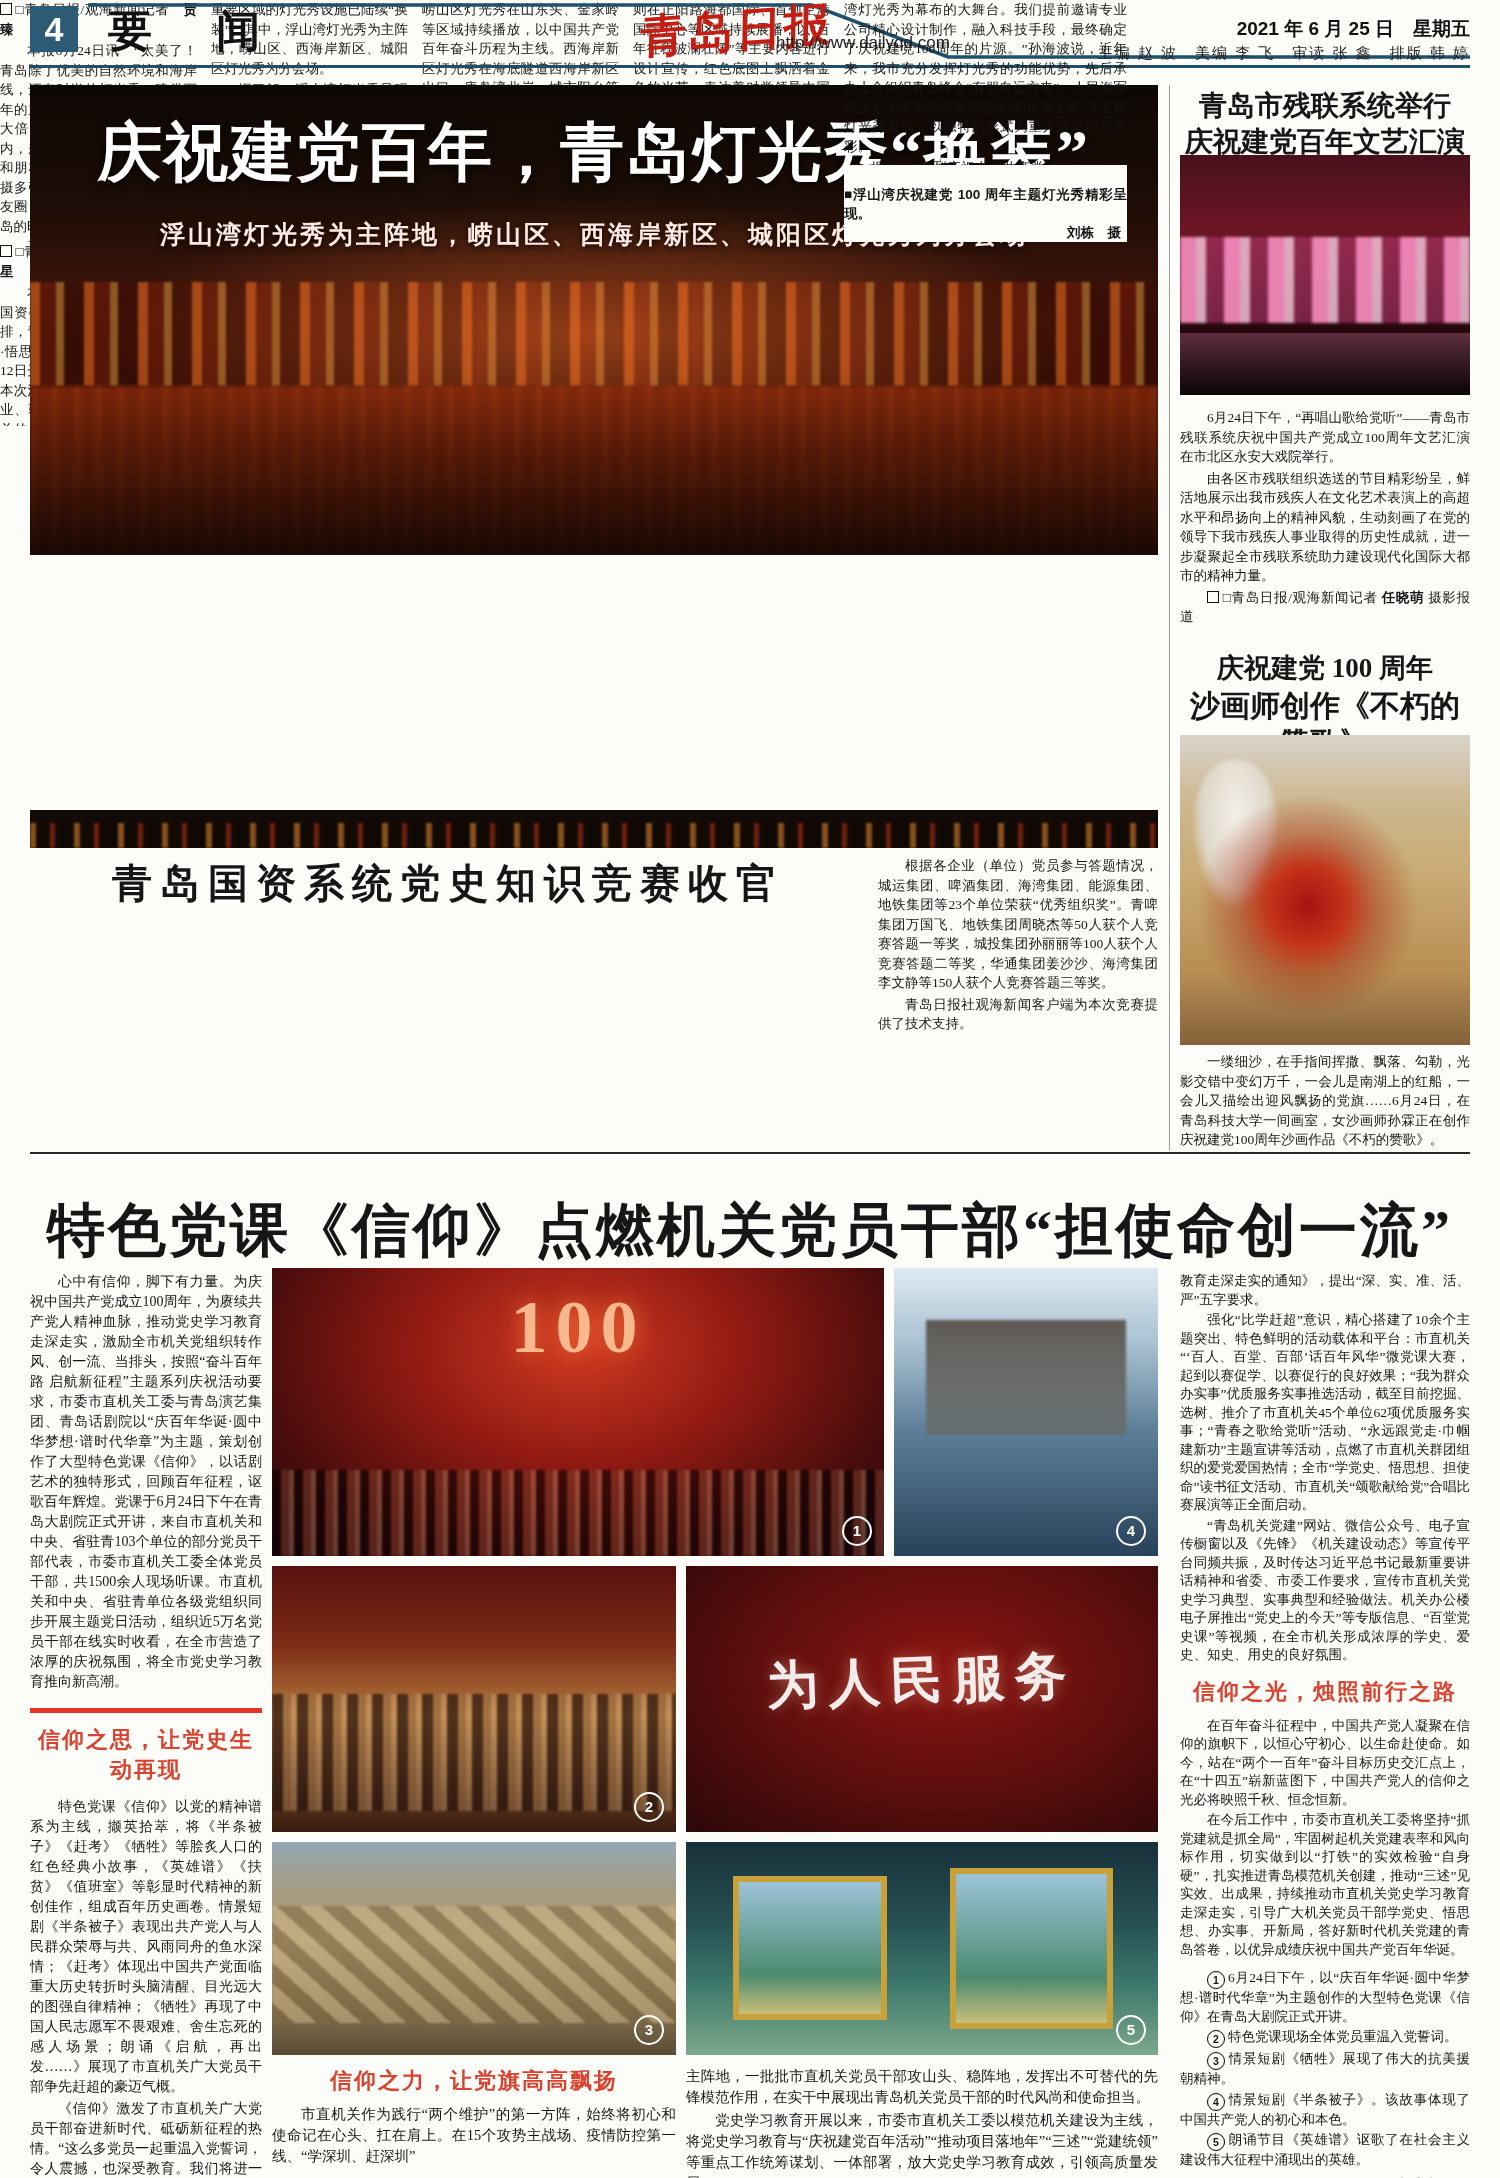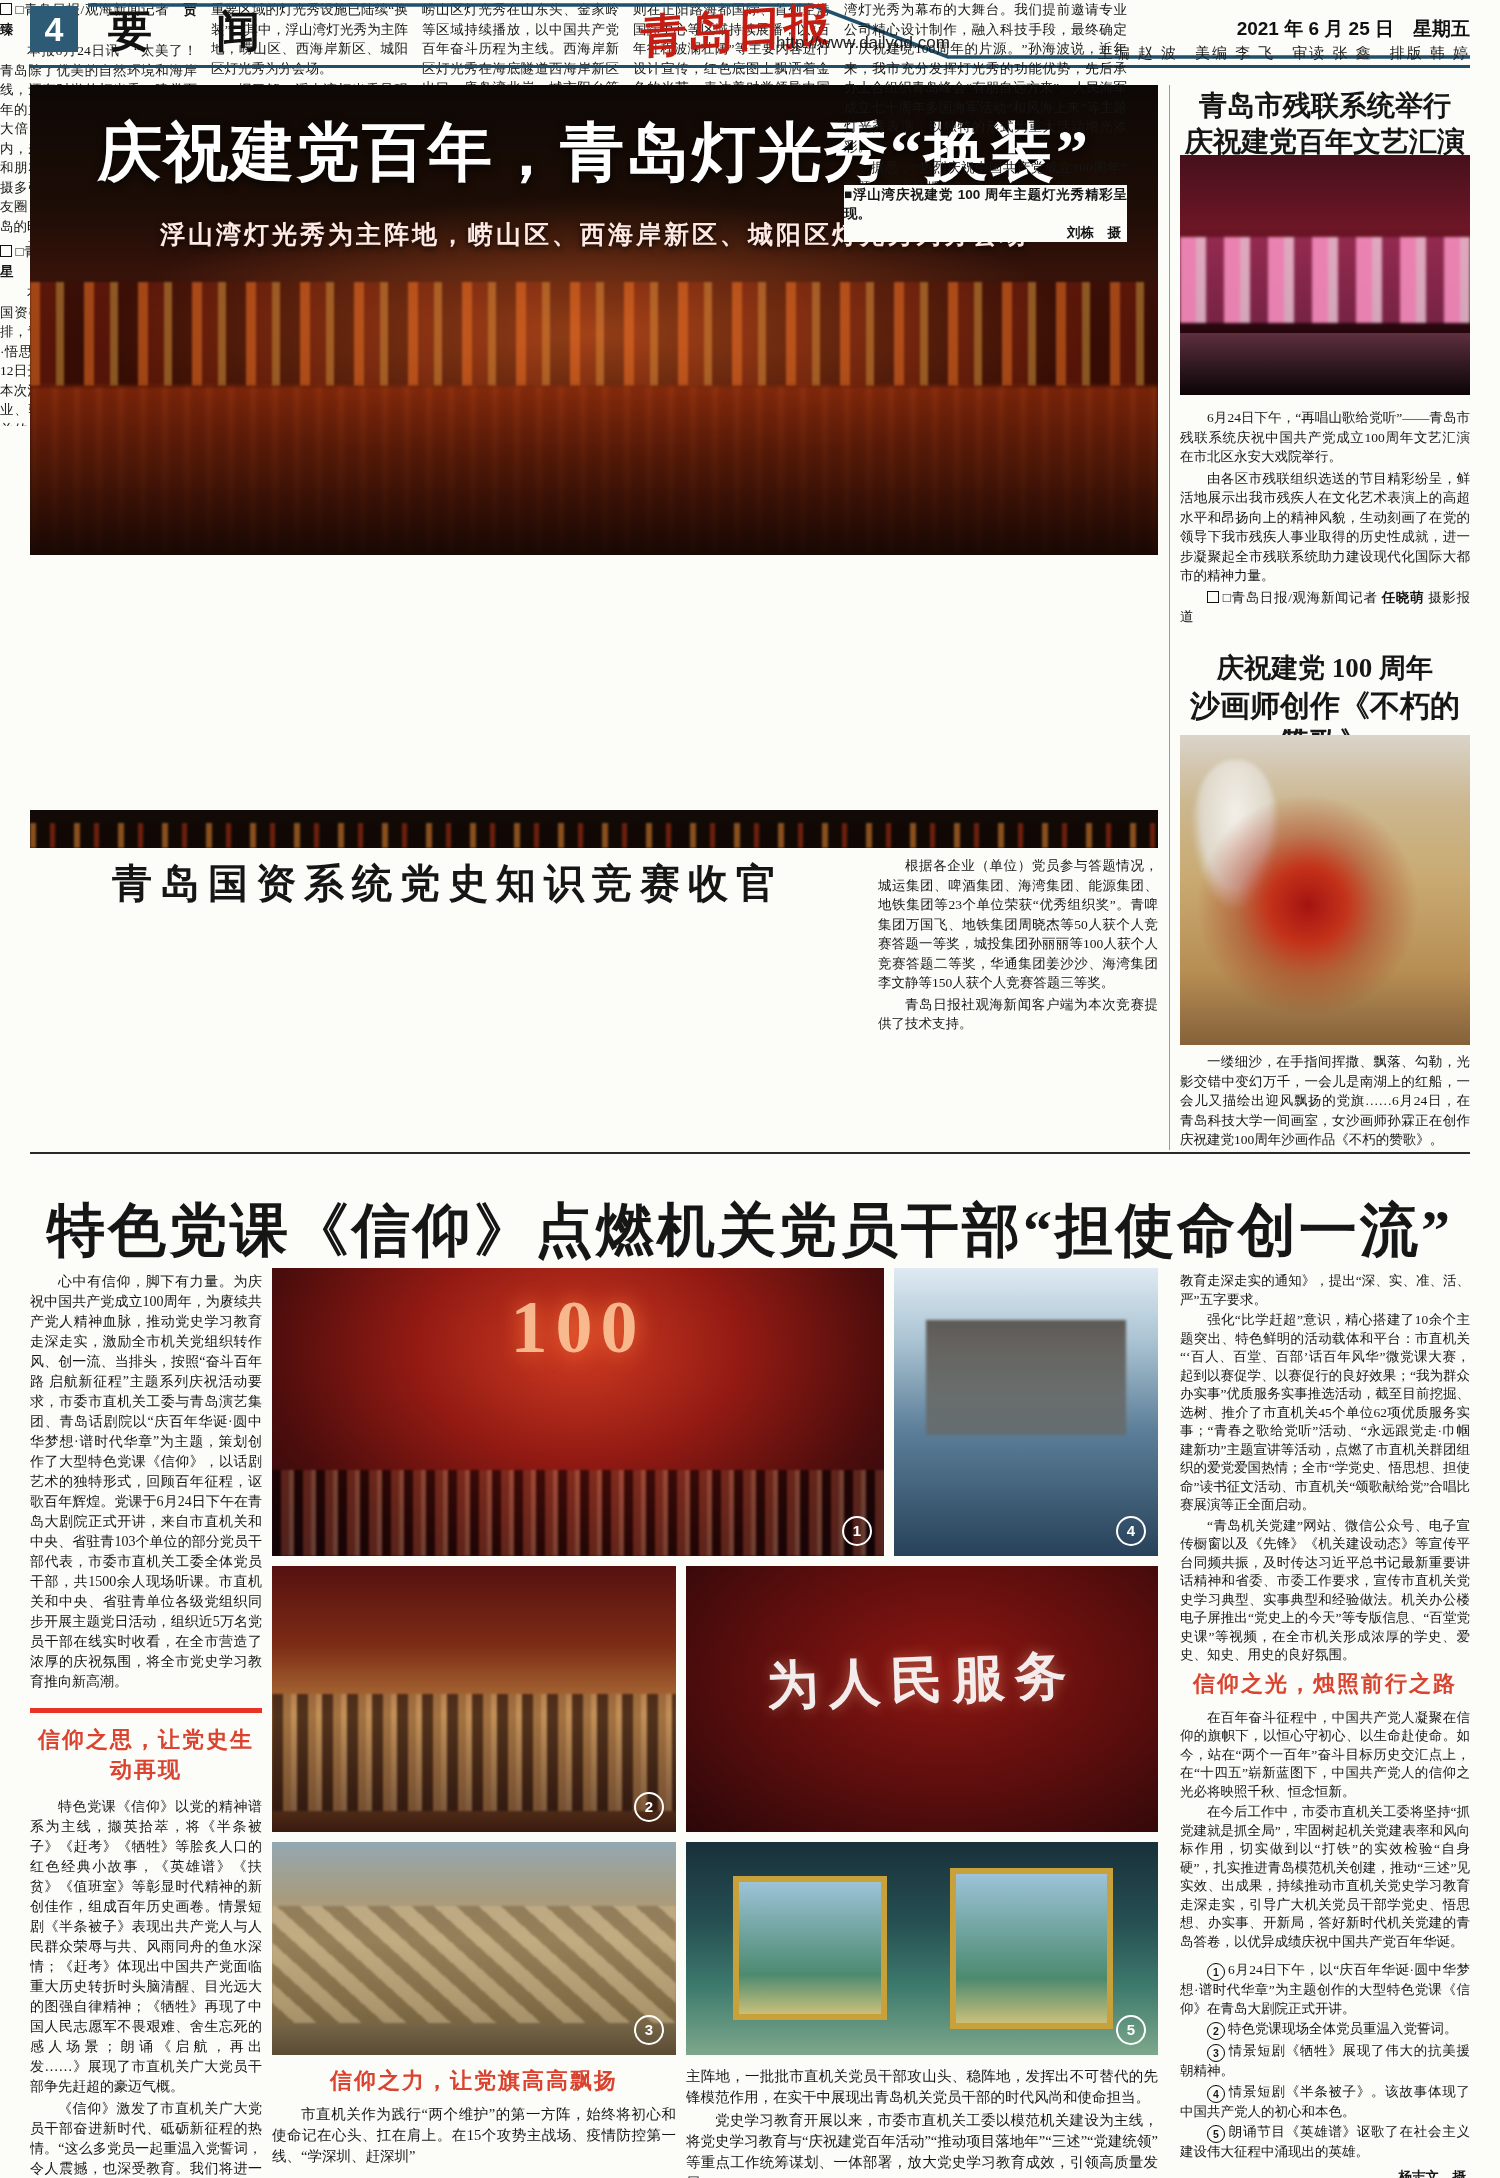--- a/index.html
+++ b/index.html
@@ -82,21 +82,21 @@
   #photo-b5 .frame{position:absolute;border:6px solid #c9a13b;background:linear-gradient(180deg,#9cc3d8,#4c8a70 70%,#c9c07a);}
   #photo-b5 .f1{left:10%;top:16%;width:30%;height:62%;}
   #photo-b5 .f2{left:56%;top:12%;width:32%;height:70%;}
   
   .bodytxt{font-size:13.5px;line-height:19.5px;text-align:justify;}
   #main-cols{left:30px;top:563px;width:1128px;height:242px;display:flex;gap:14px;}
   #main-cols .c{width:197px;overflow:hidden;}
   #main-cols .c5{width:283px;flex:none;position:relative;}
   .byline{font-weight:400;}
   .byline b{font-weight:700;}
-  #main-caption{position:absolute;left:0;bottom:0;width:100%;background:#fcfcf9;padding-top:0;
+  #main-caption{position:absolute;left:0;bottom:0;width:100%;background:#fcfcf9;padding-top:20px;
     font:700 13.5px "Liberation Sans",sans-serif;line-height:19px;margin-top:12px;}
   #main-caption .cr{display:block;text-align:right;padding-right:6px;}
   #vrule-top{left:1169px;top:85px;width:1px;height:1065px;background:#9b9b94;}
   
   #gz-head{left:30px;top:856px;width:836px;text-align:center;}
   #gz-kicker{font:700 20px "Liberation Sans",sans-serif;letter-spacing:2px;}
   #gz-headline{font:800 40px "Liberation Serif",serif;letter-spacing:8px;}
   #gz-cols{left:30px;top:966px;width:836px;height:184px;display:flex;gap:14px;}
   #gz-cols .c{width:198px;overflow:hidden;}
   #gz-col5{left:878px;top:856px;width:280px;height:294px;overflow:hidden;}
@@ -114,21 +114,21 @@
   #bl-headline{left:30px;top:1192px;width:1440px;text-align:center;
     font:800 58px "Liberation Serif",serif;letter-spacing:3px;}
   #bl-left{left:30px;top:1272px;width:232px;height:906px;overflow:hidden;font-size:14px;line-height:20px;}
   #bl-left .redrule{width:100%;height:5px;background:#e73427;margin:16px 0 12px 0;}
   .sub-red{color:#d9432f;font:700 22px "Liberation Sans",sans-serif;text-align:center;
     letter-spacing:2px;margin:6px 0 12px 0;text-indent:0!important;}
   #bl-mid1{left:272px;top:2066px;width:404px;height:112px;overflow:hidden;font-size:14.5px;line-height:21px;}
   #bl-mid1 .sub-red{margin:0 0 8px 0;}
   #bl-mid2{left:686px;top:2066px;width:472px;height:112px;overflow:hidden;font-size:14.5px;line-height:21px;}
   #bl-right{left:1180px;top:1272px;width:290px;height:906px;overflow:hidden;font-size:13.5px;line-height:18.5px;}
-  #bl-right .sub-red{margin:4px 0 10px 0;}
+  #bl-right .sub-red{margin:12px 0 10px 0;}
   .capnum{display:inline-block;width:16px;height:16px;border:1.2px solid #000;border-radius:50%;
     font:700 10.5px "Liberation Sans",sans-serif;text-align:center;line-height:16px;margin-right:3px;
     vertical-align:-2px;text-indent:0;}
   #bl-credit{text-align:right;font-weight:700;padding-right:4px;margin-top:6px;}
   .sq{display:inline-block;width:10px;height:10px;border:1.5px solid #111;margin-right:3px;vertical-align:-1px;}
 </style>
 </head>
 <body>
 
 <div id="page">

